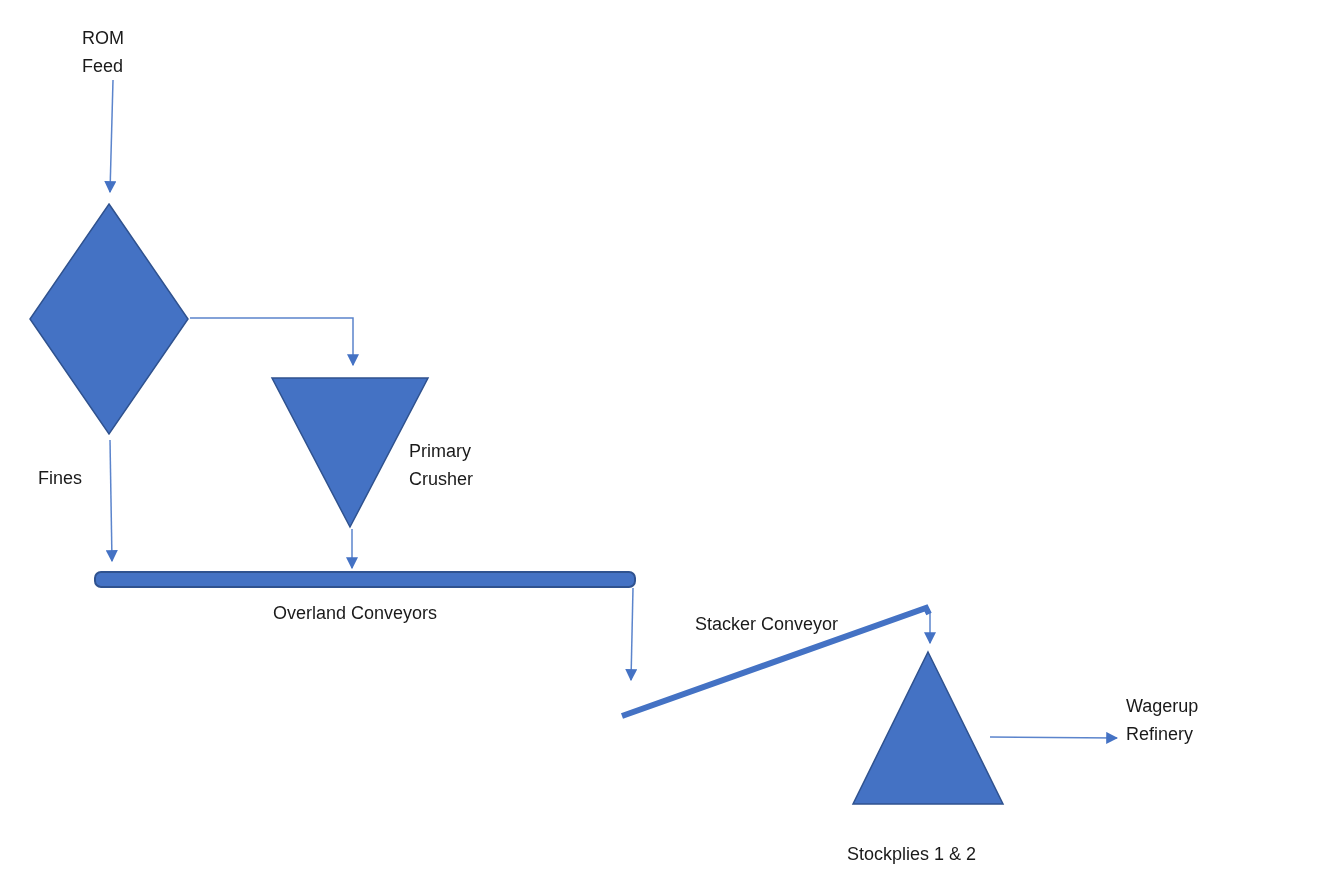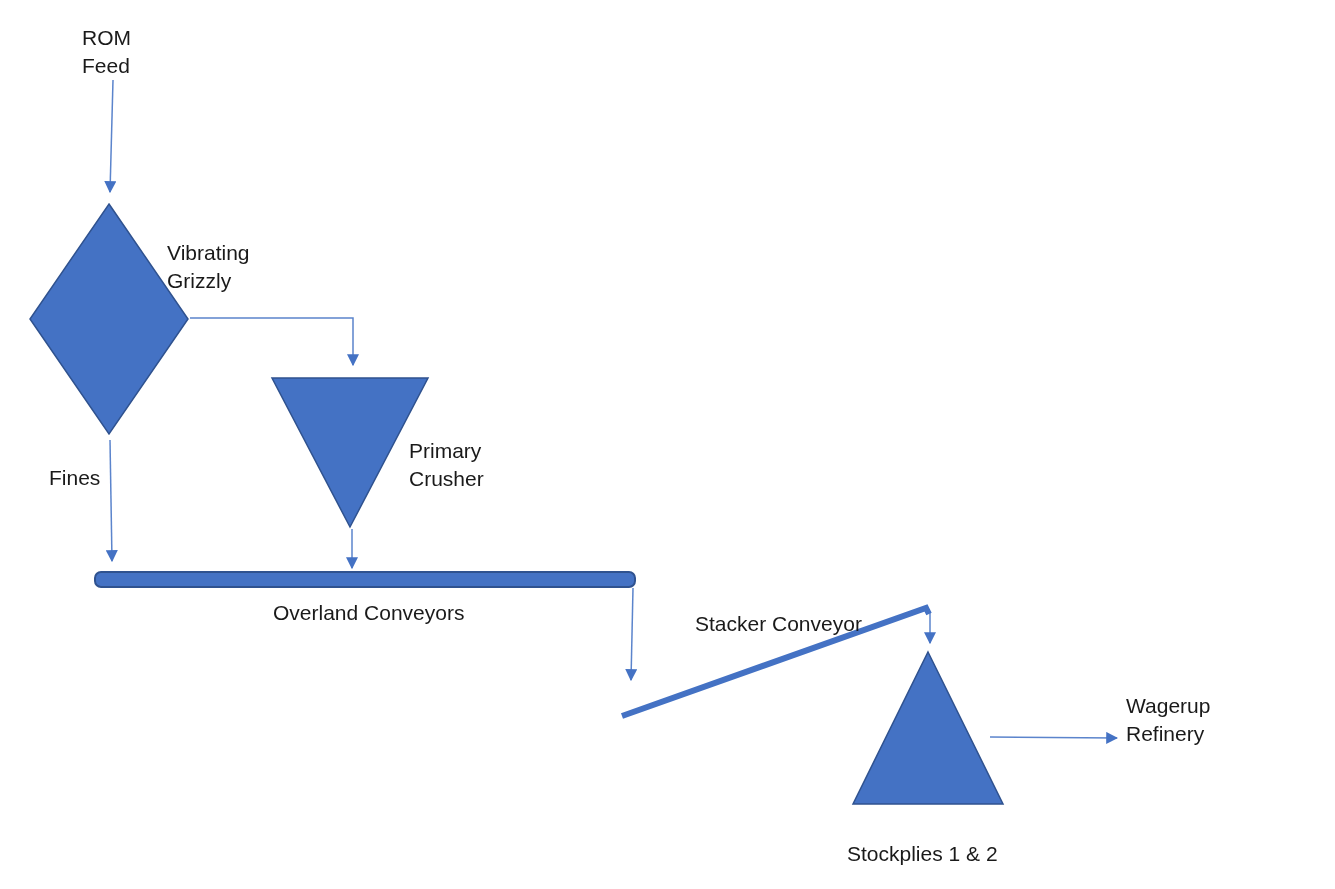--- a/index.html
+++ b/index.html
@@ -32,21 +32,21 @@
     fill:none;
   }
   .thick-line{
     stroke:var(--shape-fill);
     stroke-width:6;
     fill:none;
   }
   .arrowhead{fill:var(--arrowhead);}
   .label{
     position:absolute;
-    font-size:21px;
+    font-size:18px;
     line-height:28px;
     color:var(--text);
     white-space:pre-line;
   }
 </style>
 </head>
 <body>
 
 <div class="canvas">
 
@@ -68,27 +68,25 @@
     <polygon class="shape" points="109,204 188,319 109,434 30,319"></polygon>
     <polygon class="shape" points="272,378 428,378 350,527"></polygon>
     <rect class="shape bar" x="95" y="572" width="540" height="15" rx="6"></rect>
     <polyline class="thick-line" points="622,716 926,608 929,614"></polyline>
     <polygon class="shape" points="928,652 1003,804 853,804"></polygon>
   </svg>
 
   <div class="label" style="left:82px;top:24px">ROM
 Feed</div>
 
-  <div class="label" style="left:167px;top:239px">Vibrating
-Grizzly</div>
 
   <div class="label" style="left:409px;top:437px">Primary
 Crusher</div>
 
-  <div class="label" style="left:49px;top:464px">Fines</div>
+  <div class="label" style="left:38px;top:464px">Fines</div>
 
   <div class="label" style="left:273px;top:599px">Overland Conveyors</div>
 
   <div class="label" style="left:695px;top:610px">Stacker Conveyor</div>
 
   <div class="label" style="left:847px;top:840px">Stockplies 1 &amp; 2</div>
 
   <div class="label" style="left:1126px;top:692px">Wagerup
 Refinery</div>
 

